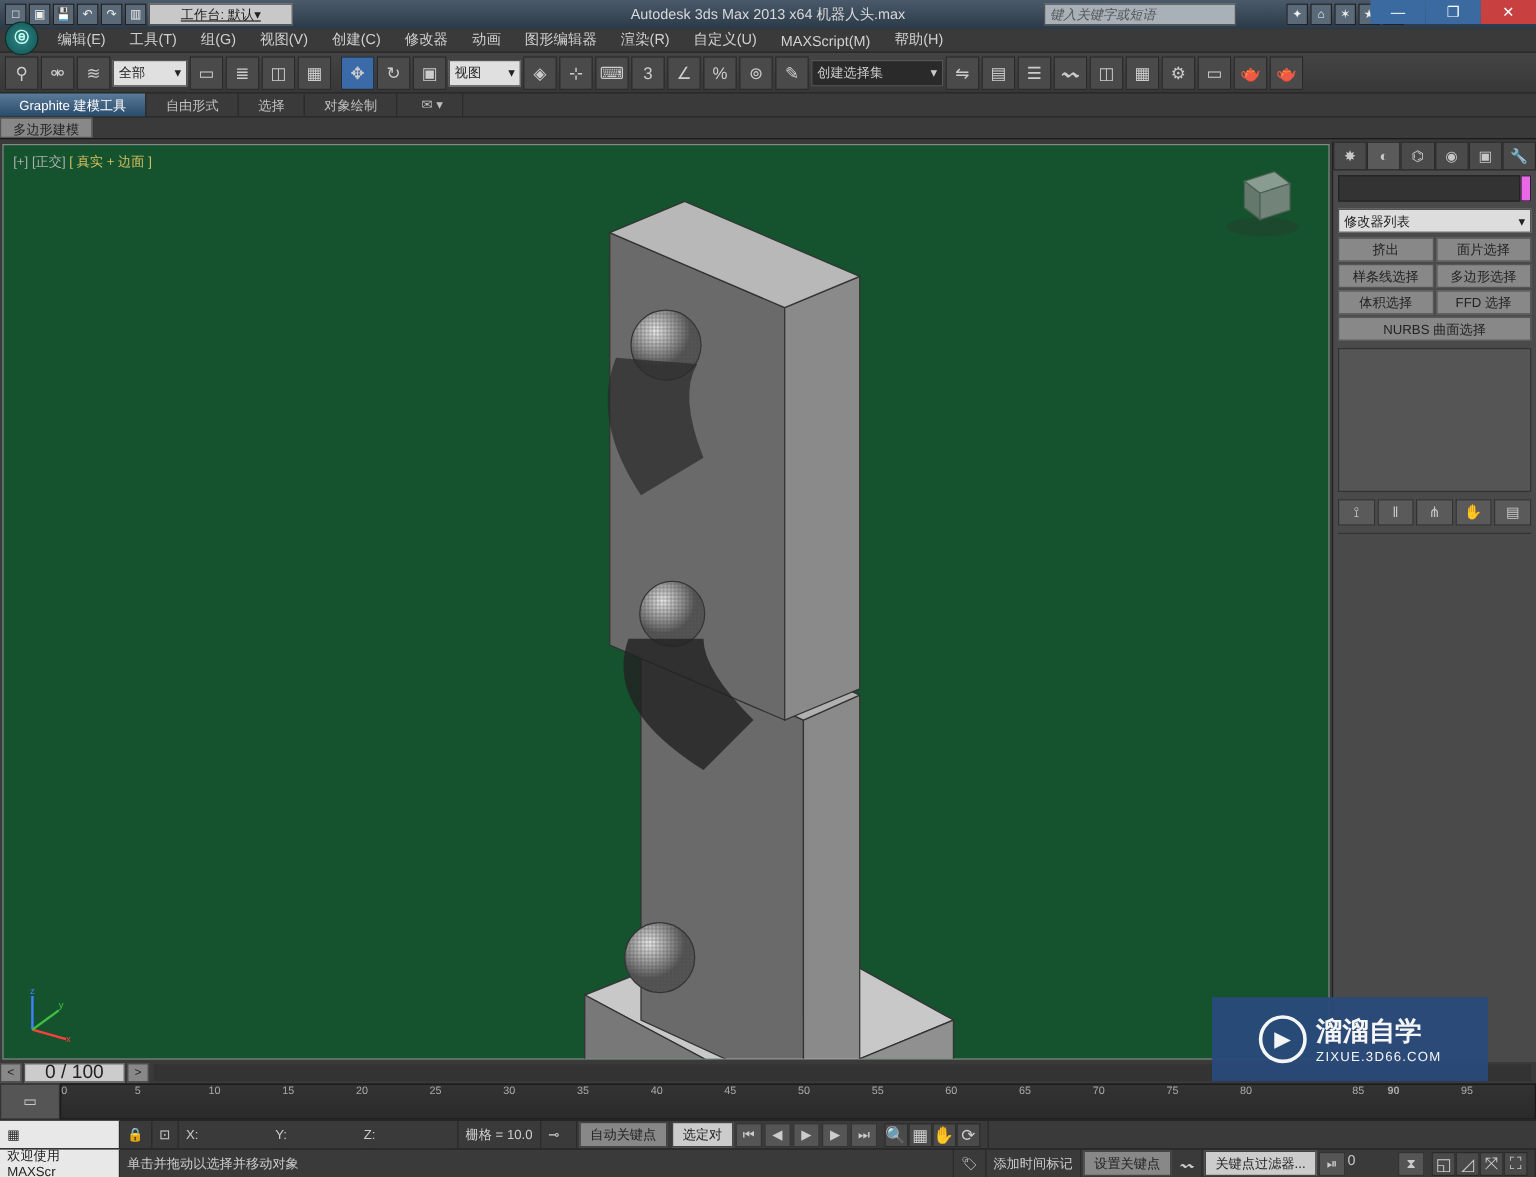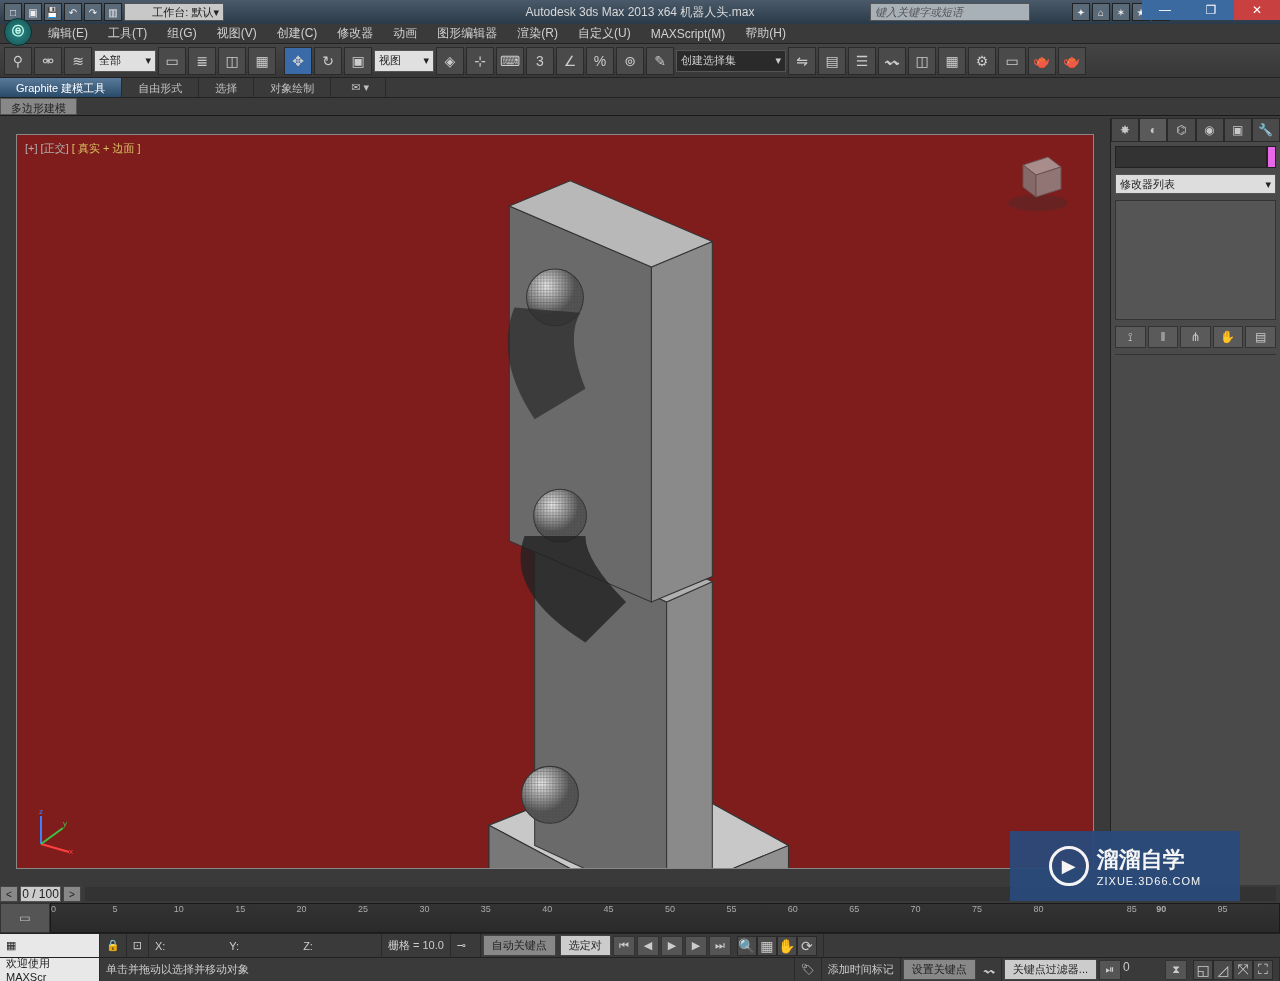--- a/index.html
+++ b/index.html
@@ -2,21 +2,21 @@
 <html><head>
 <meta charset="utf-8">
 <style>
 * { margin:0; padding:0; box-sizing:border-box; user-select:none; }
 body { width:1280px; height:981px; background:#3a3a3a; font-family:"Microsoft YaHei","SimSun",sans-serif; font-size:12px; color:#c8c8c8; overflow:hidden; position:relative; }
 
 
 .titlebar { height:24px; background:linear-gradient(#4a5a6a,#2a3a48); display:flex; align-items:center; position:relative; }
 .titlebar .qat { display:flex; gap:2px; padding:0 4px; align-items:center; }
 .titlebar .qat-btn { width:18px; height:18px; background:#5a6a78; border:1px solid #222; display:flex; align-items:center; justify-content:center; font-size:10px; color:#eee; }
-.titlebar .ws-combo { height:18px; width:100px; background:#c8c8c8; border:1px solid #555; color:#222; font-size:11px; padding:0 4px; display:flex; align-items:center; justify-content:flex-end; }
+.titlebar .ws-combo { height:18px; width:120px; background:#c8c8c8; border:1px solid #555; color:#222; font-size:11px; padding:0 4px; display:flex; align-items:center; justify-content:center;text-decoration:underline; }
 .titlebar .title-text { position:absolute; left:50%; transform:translateX(-50%); color:#d8d8d8; font-size:12px; white-space:nowrap; }
 .titlebar .search { position:absolute; right:250px; height:18px; width:160px; background:#a8b0b8; border:1px solid #555; color:#555; font-style:italic; font-size:11px; padding:0 4px; display:flex; align-items:center; }
 .titlebar .help-icons { position:absolute; right:110px; display:flex; gap:2px; }
 .titlebar .help-icons .qat-btn { background:#5a6a78; }
 .titlebar .win-controls { position:absolute; right:0; top:0; display:flex; }
 .titlebar .win-controls div { width:46px; height:20px; display:flex; align-items:center; justify-content:center; color:#fff; font-size:12px; }
 .titlebar .win-min { background:#3a6aa0; }
 .titlebar .win-max { background:#3a6aa0; }
 .titlebar .win-close { background:#c84040; }
 
@@ -34,21 +34,21 @@
 
 .ribbon { height:20px; background:#3a3a3a; border-bottom:1px solid #222; display:flex; align-items:stretch; }
 .ribbon .rtab { padding:3px 16px; font-size:11px; color:#c0c0c0; border-right:1px solid #2a2a2a; }
 .ribbon .rtab.active { background:linear-gradient(#5a7a9a,#2a4a6a); color:#fff; }
 .ribbon .rtab.expand { margin-left:4px; }
 .ribbon2 { height:18px; background:#3a3a3a; border-bottom:1px solid #1a1a1a; display:flex; }
 .ribbon2 .panel-tab { padding:2px 10px; background:#888; color:#222; font-size:11px; border:1px solid #555; }
 
 
 .workspace { position:absolute; top:118px; left:0; right:0; bottom:96px; display:flex; }
-.viewport { flex:1; background:#7f1d1d; position:relative; border:1px solid #888; margin:16px; }
+.viewport { flex:1; background:#14532d; position:relative; border:1px solid #888; margin:2px; }
 .viewport-label { position:absolute; top:6px; left:8px; color:#b0b0b0; font-size:11px; }
 .viewport-label .yellow { color:#d8c060; }
 
 
 .scene { position:absolute; inset:0; overflow:hidden; }
 .scene svg { position:absolute; inset:0; }
 .viewcube { position:absolute; top:10px; right:20px; width:70px; height:70px; opacity:.7; }
 .axis-tripod { position:absolute; bottom:12px; left:12px; width:48px; height:48px; }
 
 
@@ -64,21 +64,21 @@
 .cmdpanel .mod-btn { flex:1 1 48%; height:20px; background:#888; border:1px solid #555; color:#222; font-size:11px; display:flex; align-items:center; justify-content:center; }
 .cmdpanel .mod-btn.full { flex:1 1 100%; }
 .cmdpanel .stack { margin:4px; height:120px; background:#555; border:1px solid #333; }
 .cmdpanel .stack-tools { margin:2px 4px; height:22px; display:flex; gap:2px; }
 .cmdpanel .stack-tools .stb { flex:1; background:#5a5a5a; border:1px solid #333; display:flex; align-items:center; justify-content:center; font-size:12px; }
 .cmdpanel .rollout-area { flex:1; margin:4px; border-top:1px solid #333; }
 
 
 .timeslider-row { position:absolute; bottom:78px; left:0; right:0; height:18px; background:#3a3a3a; display:flex; align-items:center; }
 .timeslider-row .ts-btn { width:18px; height:16px; background:#888; border:1px solid #444; color:#222; display:flex; align-items:center; justify-content:center; font-size:10px; }
-.timeslider-row .ts-handle { width:41px; height:16px; background:#ccc; border:1px solid #555; color:#222; font-size:12px; display:flex; align-items:center; justify-content:center; margin:10px 2px; }
+.timeslider-row .ts-handle { width:84px; height:16px; background:#ccc; border:1px solid #555; color:#222; font-size:16px; display:flex; align-items:center; justify-content:center; margin:10px 2px; }
 .timeslider-row .ts-track { flex:1; height:14px; background:#333; margin:0 4px; position:relative; }
 
 .track-row { position:absolute; bottom:48px; left:0; right:0; height:30px; background:#2a2a2a; display:flex; }
 .track-row .tr-left { width:50px; background:#555; border:1px solid #333; display:flex; align-items:center; justify-content:center; }
 .track-row .tr-ruler { flex:1; background:linear-gradient(#333,#2a2a2a); position:relative; border:1px solid #1a1a1a; }
 .track-row .tr-ruler .tick { position:absolute; top:0; color:#aaa; font-size:9px; }
 
 .status-row { position:absolute; bottom:24px; left:0; right:0; height:24px; background:#3a3a3a; display:flex; align-items:center; border-top:1px solid #222; }
 .status-row2 { position:absolute; bottom:0; left:0; right:0; height:24px; background:#3a3a3a; display:flex; align-items:center; border-top:1px solid #222; }
 .status-cell { padding:0 6px; border-right:1px solid #2a2a2a; height:100%; display:flex; align-items:center; font-size:11px; color:#ccc; }
@@ -272,20 +272,29 @@
       <div class="cpt">▣</div>
       <div class="cpt">🔧</div>
     </div>
     <div class="obj-color">
       <input type="text" style="">
       <div class="swatch"></div>
     </div>
     <div class="mod-combo">
       <span>修改器列表</span>
         <span>▾</span>
+    </div>
+    <div class="mod-btns">
+      <div class="mod-btn">挤出</div>
+      <div class="mod-btn">面片选择</div>
+      <div class="mod-btn">样条线选择</div>
+      <div class="mod-btn">多边形选择</div>
+      <div class="mod-btn">体积选择</div>
+      <div class="mod-btn">FFD 选择</div>
+      <div class="mod-btn full">NURBS 曲面选择</div>
     </div>
     <div class="stack"></div>
     <div class="stack-tools">
       <div class="stb">⟟</div>
       <div class="stb">‖</div>
       <div class="stb">⋔</div>
       <div class="stb">✋</div>
       <div class="stb">▤</div>
     </div>
     <div class="rollout-area"></div>

